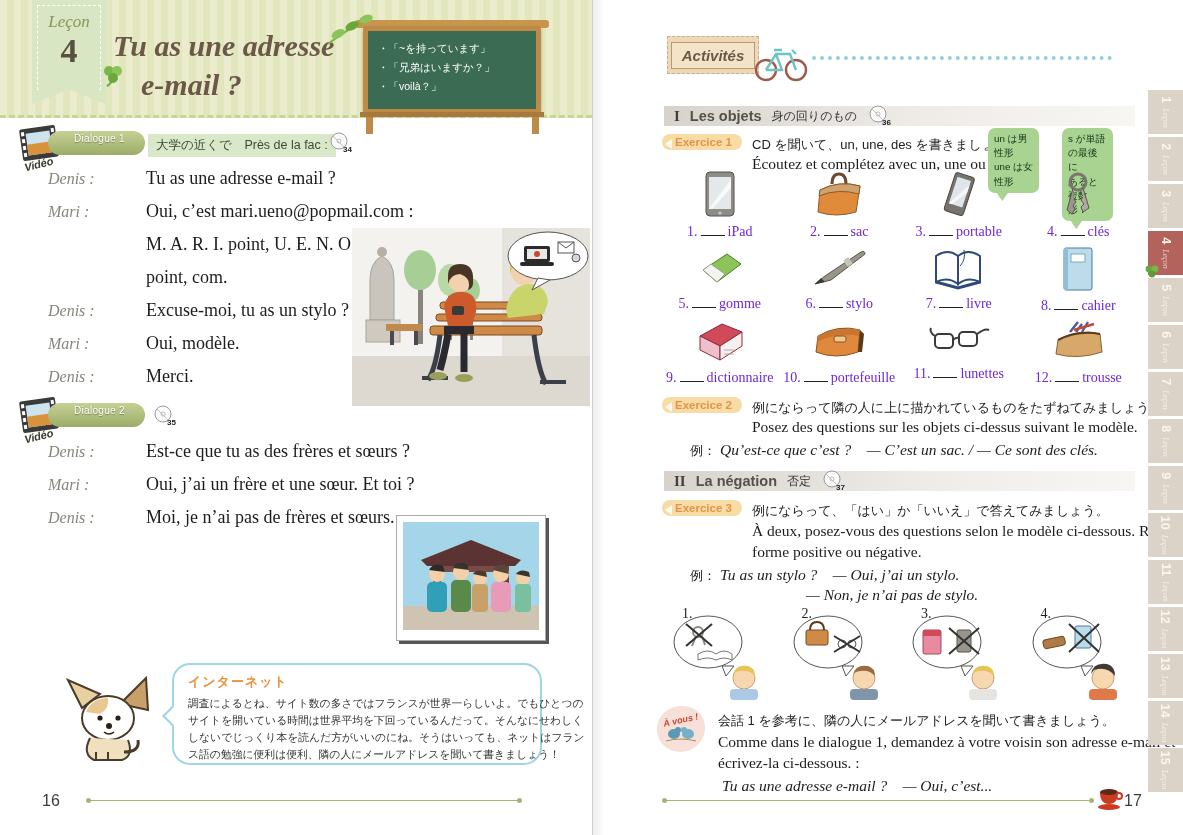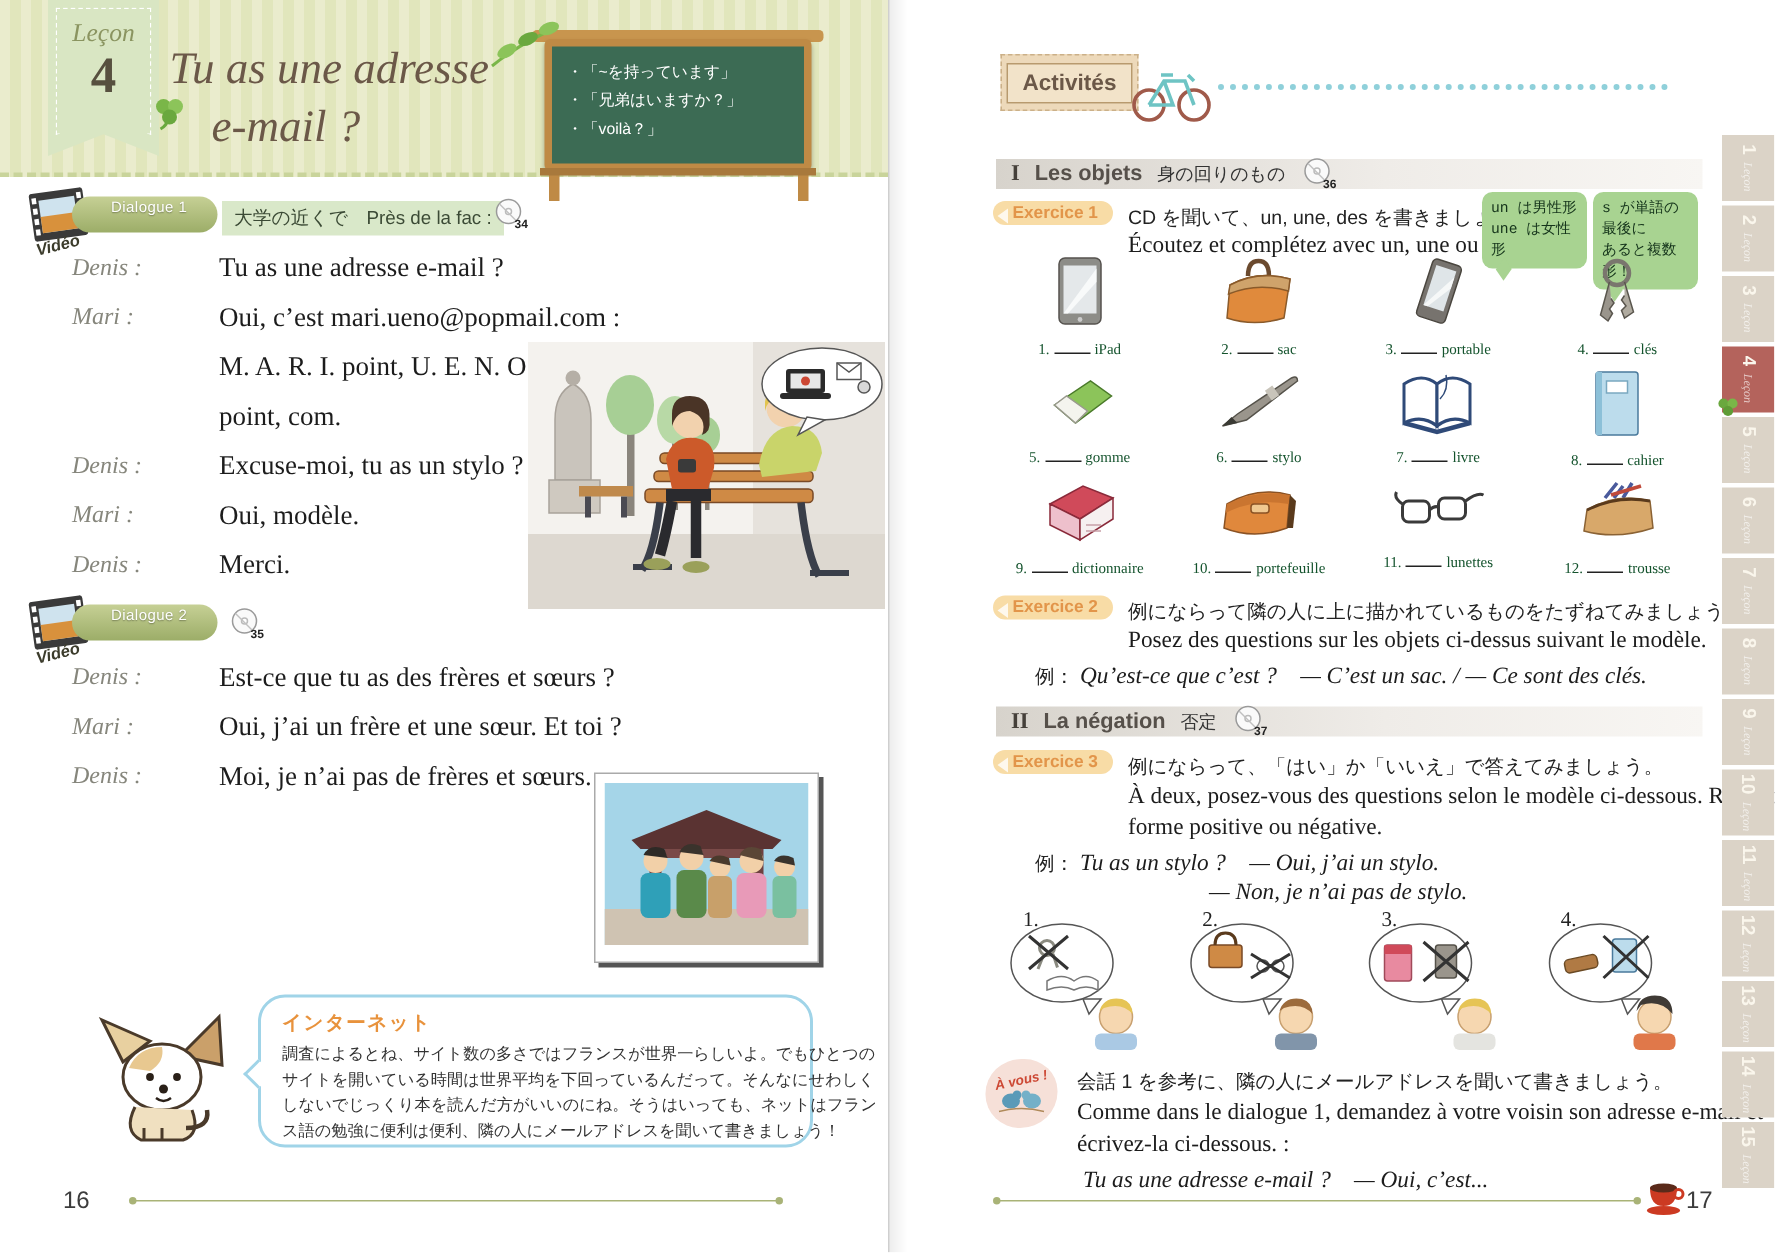--- a/index.html
+++ b/index.html
@@ -14,21 +14,21 @@
     border-bottom:3px dashed #c9d49b; }
   .lecon-banner { position:absolute; left:32px; top:0; width:74px; height:104px;
     background:#d9e6c3; clip-path:polygon(0 0,100% 0,100% 100%,50% 86%,0 100%);
     text-align:center; }
   .lecon-banner .inner-dash { position:absolute; left:5px; top:5px; right:5px; bottom:14px;
     border:1px dashed #fff; clip-path:polygon(0 0,100% 0,100% 100%,50% 88%,0 100%); }
   .lecon-script { font-family:"Liberation Serif", serif; font-style:italic; color:#8a9460;
     font-size:17px; padding-top:12px; }
   .lecon-num { font-family:"Liberation Serif", serif; font-size:34px; font-weight:bold; color:#57503f; }
   .title-wrap { position:absolute; left:113px; top:26px; font-family:"Liberation Serif", serif;
-    font-style:italic; font-weight:normal; color:#6b5848; font-size:30px; line-height:1.3; }
+    font-style:italic; font-weight:bold; color:#6b5848; font-size:30px; line-height:1.3; }
   .chalkboard { position:absolute; left:363px; top:26px; width:178px; height:88px;
     background:#3c6b54; border:5px solid #bf8a45; border-radius:4px;
     box-shadow:0 2px 3px rgba(0,0,0,.25); padding:8px 10px; }
   .chalkboard .bline { color:#fff; font-size:10.5px; line-height:1.8; white-space:nowrap; }
   .board-cap { position:absolute; left:355px; top:20px; width:194px; height:8px; background:#c8954e; border-radius:3px; }
   .board-leg { position:absolute; top:112px; width:7px; height:22px; background:#bf8a45; }
   .board-tray{ position:absolute; left:360px; top:112px; width:184px; height:5px; background:#a8793c; }
 
   
   .dlg-pill { position:absolute; height:24px; padding:2px 20px 0 26px; border-radius:13px;
@@ -72,48 +72,48 @@
 
   
   .gutter { position:absolute; left:592px; top:0; width:1px; height:835px; background:#cfcfcf; }
   .gutter-sh { position:absolute; left:593px; top:0; width:12px; height:835px;
     background:linear-gradient(90deg, rgba(0,0,0,.07), rgba(0,0,0,0)); }
 
   
   .stamp { position:absolute; left:667px; top:36px; width:92px; height:38px; background:#edd9ba;
     border:1px dashed #cbb088; display:flex; align-items:center; justify-content:center; }
   .stamp-inner { border:1px solid #b89a6e; padding:4px 10px; font-weight:bold; font-size:15px;
-    color:#6b5848; background:#f2e3c9; white-space:nowrap; }
+    color:#6b5848; background:#f2e3c9; white-space:nowrap;font-style:italic; }
   .dotline { position:absolute; left:812px; top:56px; width:300px; border-top:4px dotted #8fd0da; }
 
   .secbar { position:absolute; left:664px; width:471px; height:20px;
     background:linear-gradient(90deg,#d7d3cc,#efece8 55%,#f8f6f3);
     display:flex; align-items:center; gap:10px; padding-left:10px; }
   .sec-n { font-family:"Liberation Serif", serif; font-weight:bold; font-size:15px; color:#45403a; }
   .sec-t { font-weight:bold; font-size:14.5px; color:#56504a; }
   .sec-jp { font-size:12px; color:#333; }
 
   .ex-label { position:absolute; background:#f8dca6; color:#e2954a; font-weight:bold; font-size:11.5px;
     padding:2px 10px 2px 13px; border-radius:10px; white-space:nowrap; }
   .ex-label::before { content:""; position:absolute; left:3px; top:5px; width:0; height:0;
     border-top:5px solid transparent; border-bottom:5px solid transparent; border-right:7px solid #fff; opacity:.8; }
   .jp-line { position:absolute; font-size:13px; color:#222; white-space:nowrap; }
   .fr-line { position:absolute; font-family:"Liberation Serif", serif; font-size:15.5px; color:#1c1c1c; white-space:nowrap; }
   .ex-ital { font-family:"Liberation Serif", serif; font-style:italic; font-size:15.5px; color:#1c1c1c; white-space:nowrap; }
   .ex-row { position:absolute; display:flex; align-items:baseline; gap:4px; }
 
-  .gbubble { position:absolute; width:70px; background:#a8d391; border-radius:7px; padding:4px 6px;
-    font-size:9.8px; line-height:1.45; color:#14331a;font-family:Liberation Mono, monospace; }
+  .gbubble { position:absolute; width:51px; background:#a8d391; border-radius:7px; padding:4px 6px;
+    font-size:9.8px; line-height:1.45; color:#14331a; }
   .gbubble .gtail { position:absolute; bottom:-5px; left:10px; width:9px; height:9px; background:#a8d391;
     transform:rotate(55deg) skewX(20deg); }
 
   .obj-grid { position:absolute; left:660px; top:170px; width:478px; height:224px;
     display:grid; grid-template-columns:repeat(4,1fr); grid-auto-rows:74px; }
   .obj-cell { text-align:center; position:relative; }
-  .obj-cap { font-family:"Liberation Serif", serif; font-size:10px; color:#14532d; white-space:nowrap; }
+  .obj-cap { font-family:"Liberation Serif", serif; font-size:14px; color:#6d28d9; white-space:nowrap; }
   .blank { display:inline-block; width:24px; border-bottom:1.2px solid #222; height:11px; margin:0 3px; }
 
   .scene-grid { position:absolute; left:660px; top:604px; width:478px; display:grid;
     grid-template-columns:repeat(4,1fr); }
   .scene { position:relative; height:96px; }
   .scene-num { position:absolute; left:22px; top:2px; font-family:"Liberation Serif", serif; font-size:14px; }
 
   .avous-badge { position:absolute; left:657px; top:706px; width:48px; height:46px; background:#f6e0d8;
     border-radius:50% 46% 52% 48%; display:flex; flex-direction:column; align-items:center; justify-content:center; }
   .avous-txt { color:#cc4733; font-weight:bold; font-style:italic; font-size:9px; transform:rotate(-12deg); white-space:nowrap; }

